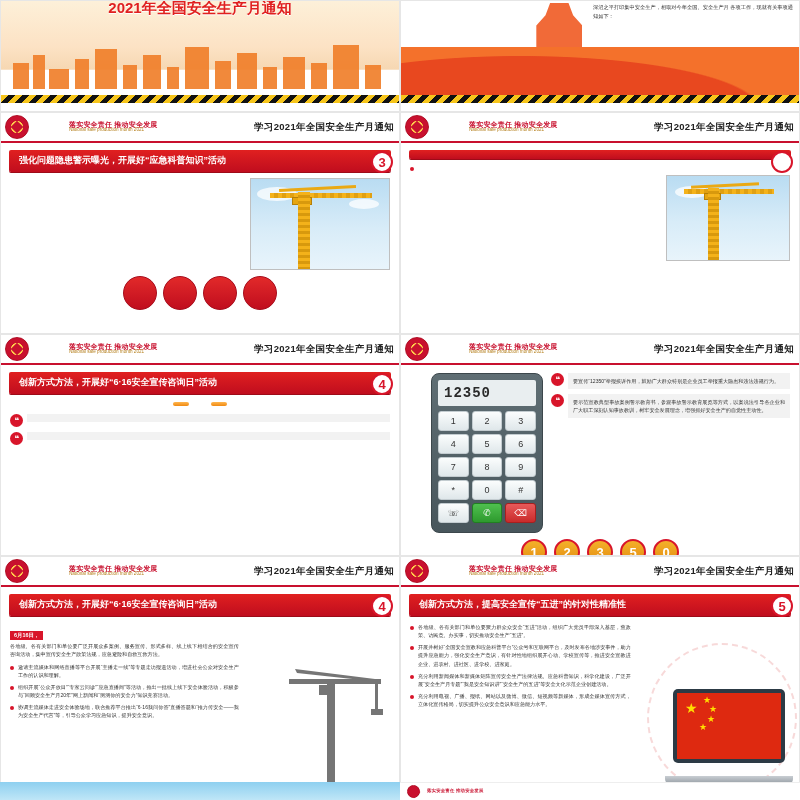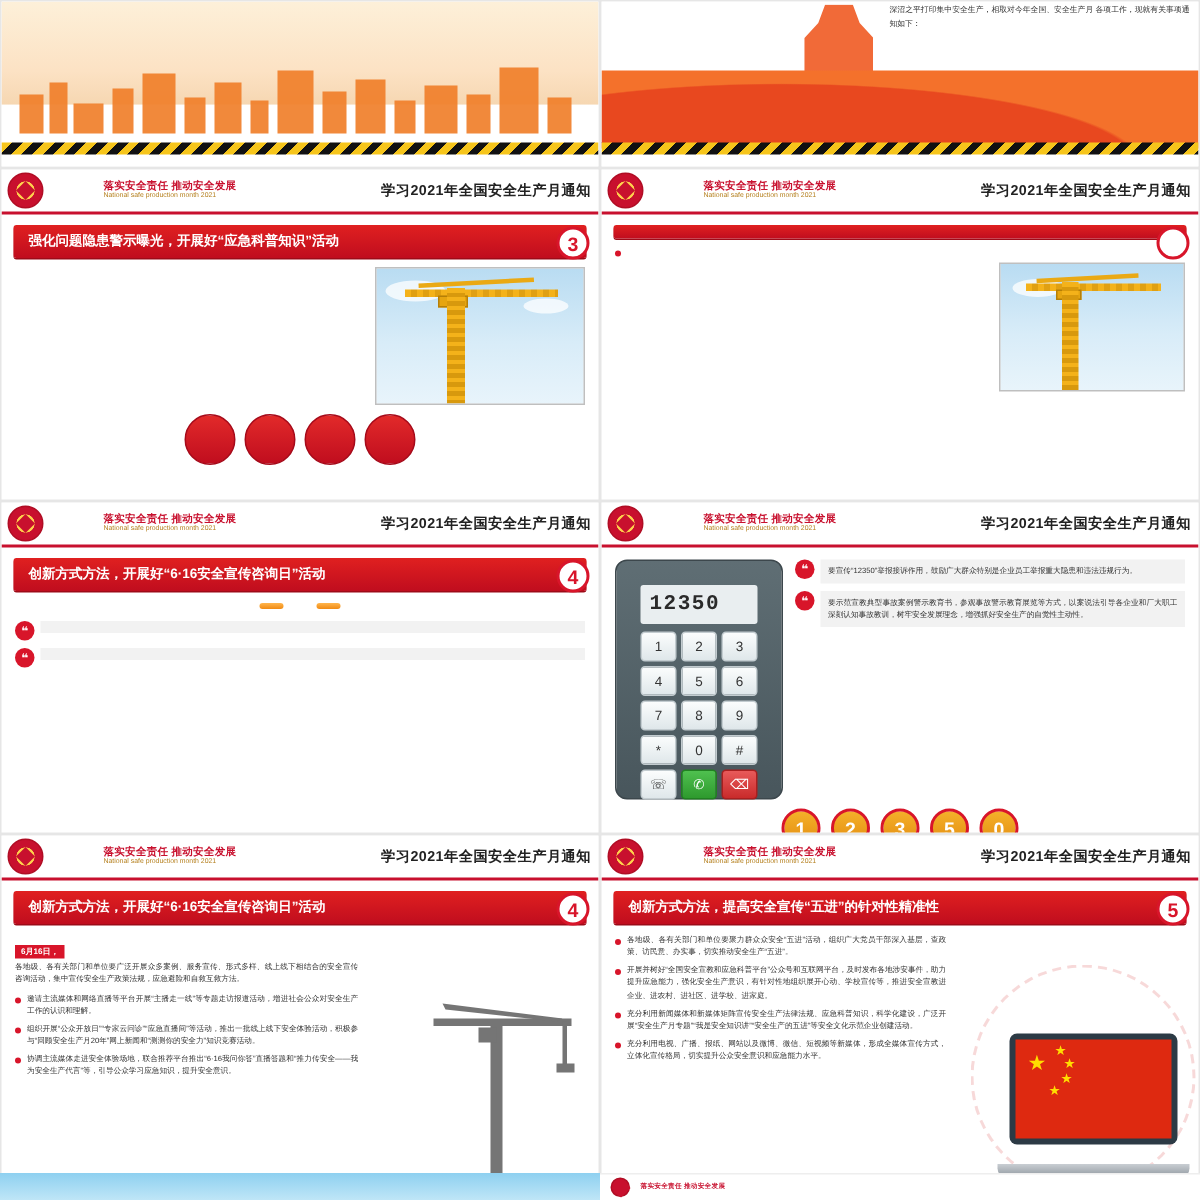--- a/index.html
+++ b/index.html
@@ -137,23 +137,24 @@
     color: #fff; font-size: 5.6px; font-weight: bold;
     display: flex; flex-direction: column; align-items: center; justify-content: center;
     line-height: 1.15; text-align: center;
     border: 1px solid #a60a1a;
   }
 
   
   .phone {
     width: 112px; height: 160px; border-radius: 8px;
     background: linear-gradient(180deg,#5f6e74,#48565c);
-    padding: 16px; position: relative;
+    padding: 6px; position: relative;
     flex: 0 0 auto;
     border: 1px solid #3c474c;
+    margin-left: 21px;
   }
   .phone .screen {
     background: #e9eef0; height: 26px; border-radius: 2px;
     color: #2a2a2a; font-size: 14px; font-weight: bold;
     display: flex; align-items: center; padding-left: 6px;
     letter-spacing: 1px;
     font-family: "Liberation Mono", monospace;
   }
   .keys { display: grid; grid-template-columns: repeat(3,1fr); gap: 3px; margin-top: 5px; }
   .key {
@@ -239,20 +240,21 @@
   .bs-right { width: 400px; background: #fff; border-top: 1px solid #eee; }
   .mini-head { display: flex; align-items: center; gap: 3px; padding: 2px 0 0 3px;}
 </style>
 </head>
 <body>
 
 <div class="grid">
 
   <div class="slide">
     <div class="top-left-art">
+      <div class="top-title">2021年全国安全生产月通知</div>
       <div class="city">
         <div class="bldg" style="left:12px;width:16px;height:26px"></div>
         <div class="bldg" style="left:32px;width:12px;height:34px"></div>
         <div class="bldg" style="left:48px;width:20px;height:20px"></div>
         <div class="bldg" style="left:74px;width:14px;height:30px"></div>
         <div class="bldg" style="left:94px;width:22px;height:40px"></div>
         <div class="bldg" style="left:122px;width:14px;height:24px"></div>
         <div class="bldg" style="left:142px;width:18px;height:34px"></div>
         <div class="bldg" style="left:166px;width:12px;height:22px"></div>
         <div class="bldg" style="left:184px;width:24px;height:42px"></div>

